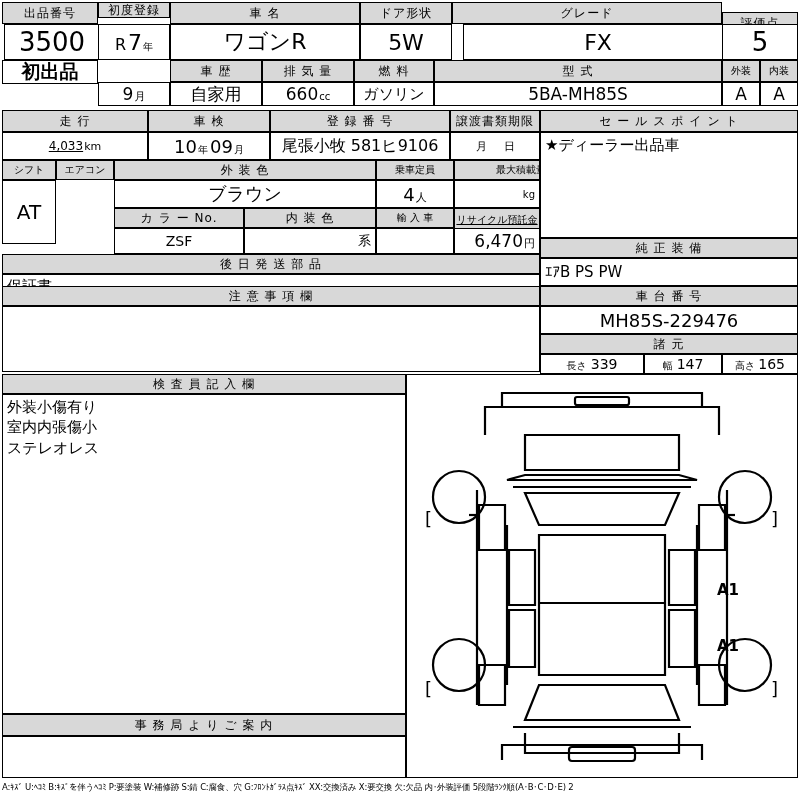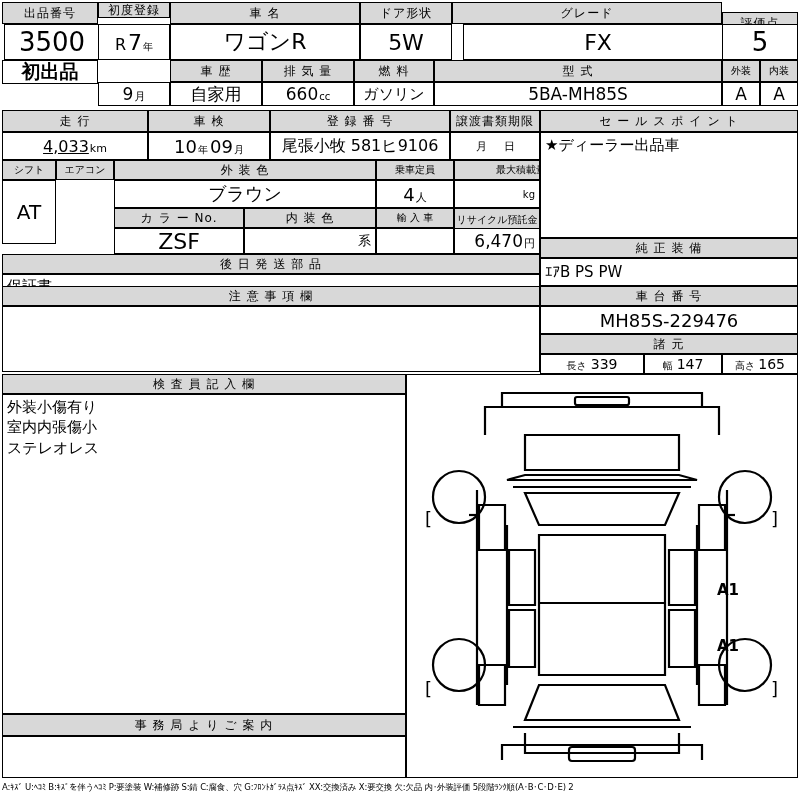--- a/index.html
+++ b/index.html
@@ -132,21 +132,21 @@
   <div class="box val" style="left:760px;top:82px;width:38px;height:24px;font-size:17px;">A</div>
 
   <div class="box hdr" style="left:2px;top:110px;width:146px;height:22px;">走 行</div>
   <div class="box hdr" style="left:148px;top:110px;width:122px;height:22px;">車 検</div>
   <div class="box hdr" style="left:270px;top:110px;width:180px;height:22px;">登 録 番 号</div>
   <div class="box hdr" style="left:450px;top:110px;width:90px;height:22px;">譲渡書類期限</div>
   <div class="box hdr" style="left:540px;top:110px;width:258px;height:22px;">セ ー ル ス ポ イ ン ト</div>
 
   <div class="box val" style="left:2px;top:132px;width:146px;height:28px;">
     <span class="inline">
-      <span style="font-size:16px;text-decoration:underline;">4,033</span>
+      <span style="font-size:12px;text-decoration:underline;">4,033</span>
       <span class="unit2">km</span>
     </span>
   </div>
   <div class="box val" style="left:148px;top:132px;width:122px;height:28px;">
     <span class="inline">
       <span style="font-size:18px;">10</span>
       <span class="unit">年</span>
       <span style="font-size:18px;margin-left:2px;">09</span>
       <span class="unit">月</span>
     </span>
@@ -178,23 +178,23 @@
       <span class="unit2">人</span>
     </span>
   </div>
   <div class="box val right" style="left:454px;top:180px;width:86px;height:28px;">
     <span class="unit">kg</span>
   </div>
 
   <div class="box hdr" style="left:114px;top:208px;width:130px;height:20px;">カ ラ ー No.</div>
   <div class="box hdr" style="left:244px;top:208px;width:132px;height:20px;">内 装 色</div>
   <div class="box hdr-sm" style="left:376px;top:208px;width:78px;height:20px;">輸 入 車</div>
-  <div class="box hdr-sm" style="left:454px;top:208px;width:86px;height:24px;">リサイクル預託金</div>
-
-  <div class="box val" style="left:114px;top:228px;width:130px;height:26px;font-size:22px;">ZSF</div>
+  <div class="box hdr-sm" style="left:454px;top:208px;width:86px;height:24px;text-decoration:underline;">リサイクル預託金</div>
+
+  <div class="box val" style="left:114px;top:228px;width:130px;height:26px;font-size:14px;">ZSF</div>
   <div class="box val right" style="left:244px;top:228px;width:132px;height:26px;">
     <span style="font-size:13px;">系</span>
   </div>
   <div class="box val" style="left:376px;top:228px;width:78px;height:26px;"></div>
   <div class="box val right" style="left:454px;top:228px;width:86px;height:26px;">
     <span class="inline">
       <span style="font-size:17px;">6,470</span>
       <span class="unit2">円</span>
     </span>
   </div>

